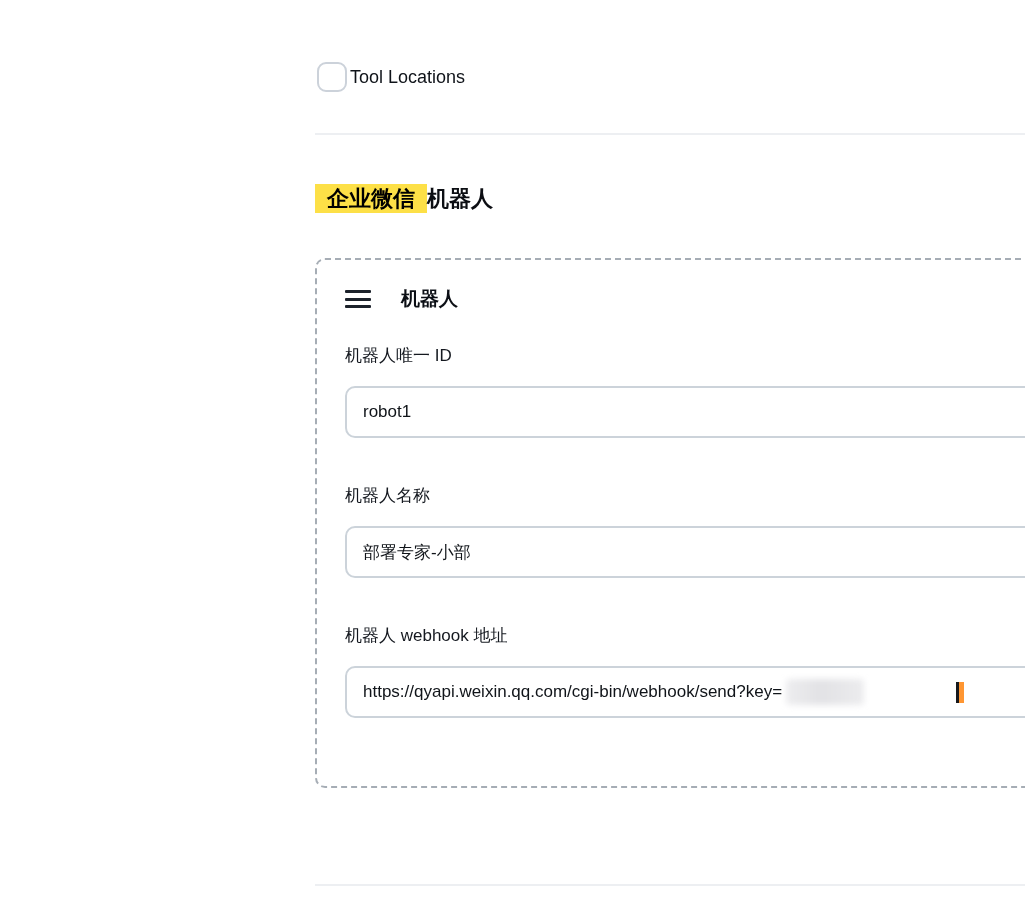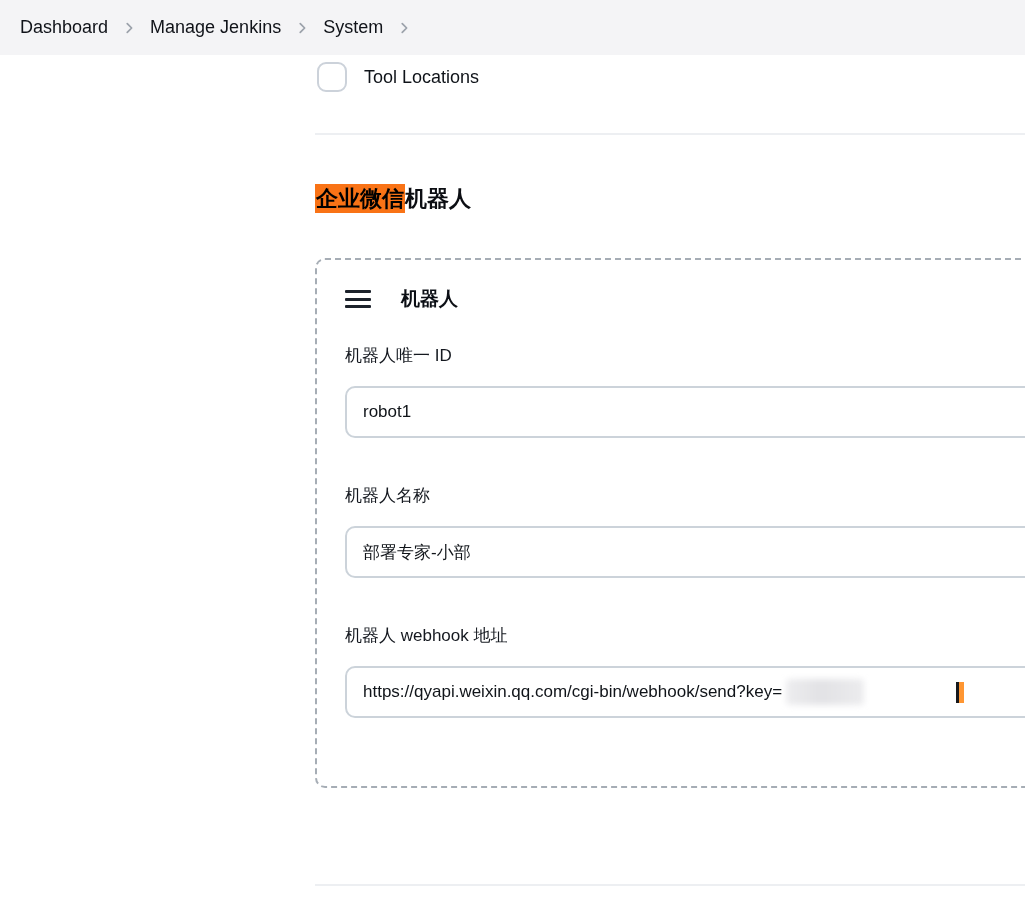--- a/index.html
+++ b/index.html
@@ -35,21 +35,21 @@
   }
   .crumb-chevron { display: flex; align-items: center; }
 
   
   .tool-row {
     position: absolute;
     left: 317px;
     top: 62px;
     display: flex;
     align-items: center;
-    gap: 17px;
+    gap: 3px;
   }
   .checkbox {
     width: 30px;
     height: 30px;
     border: 2.5px solid #ccd2da;
     border-radius: 9px;
     background: #ffffff;
     cursor: pointer;
     flex: 0 0 auto;
   }
@@ -73,23 +73,23 @@
     position: absolute;
     left: 315px;
     top: 184px;
     font-size: 22px;
     font-weight: 700;
     color: #0c0e13;
     line-height: 30px;
     white-space: nowrap;
   }
   .title-highlight {
-    background: #f97316;
+    background: #fde047;
     color: #000000;
-    padding: 2px 1px;
+    padding: 2px 12px;
     margin-top: 32px;
   }
 
   
   .robot-panel {
     position: absolute;
     left: 315px;
     top: 258px;
     width: 762px;
     height: 530px;
@@ -198,40 +198,20 @@
     display: flex;
     align-items: center;
     justify-content: center;
   }
 </style>
 </head>
 <body>
 
 <div class="canvas">
 
-  <div class="breadcrumb-bar">
-    <span class="crumb">Dashboard</span>
-    <span class="crumb-chevron">
-      <svg width="14" height="14" viewBox="0 0 16 16">
-          <path d="M6 3l5 5-5 5" stroke="#9ca2ab" stroke-width="2" fill="none" stroke-linecap="round" stroke-linejoin="round"></path>
-        </svg>
-    </span>
-    <span class="crumb">Manage Jenkins</span>
-    <span class="crumb-chevron">
-      <svg width="14" height="14" viewBox="0 0 16 16">
-          <path d="M6 3l5 5-5 5" stroke="#9ca2ab" stroke-width="2" fill="none" stroke-linecap="round" stroke-linejoin="round"></path>
-        </svg>
-    </span>
-    <span class="crumb">System</span>
-    <span class="crumb-chevron">
-      <svg width="14" height="14" viewBox="0 0 16 16">
-          <path d="M6 3l5 5-5 5" stroke="#9ca2ab" stroke-width="2" fill="none" stroke-linecap="round" stroke-linejoin="round"></path>
-        </svg>
-    </span>
-  </div>
 
   <div class="tool-row">
     <span class="checkbox" role="checkbox" aria-checked="false"></span>
     <span class="tool-label">Tool Locations</span>
   </div>
 
   <div class="divider divider-1"></div>
 
   <h2 class="section-title"><span class="title-highlight">企业微信</span><span>机器人</span></h2>
 

